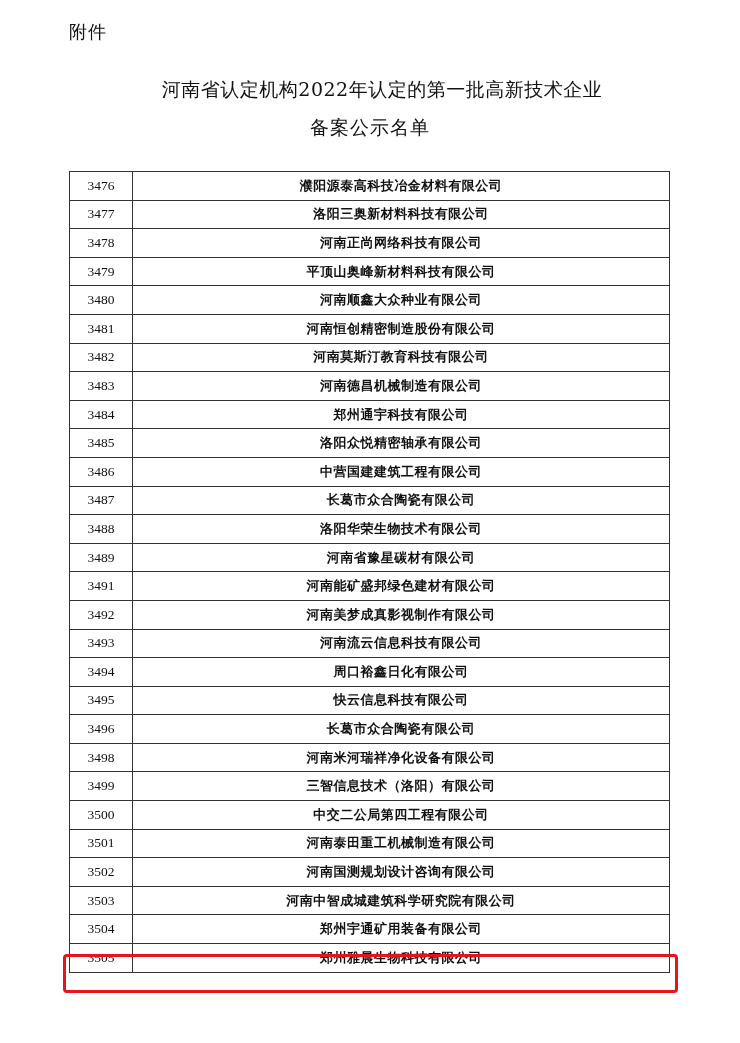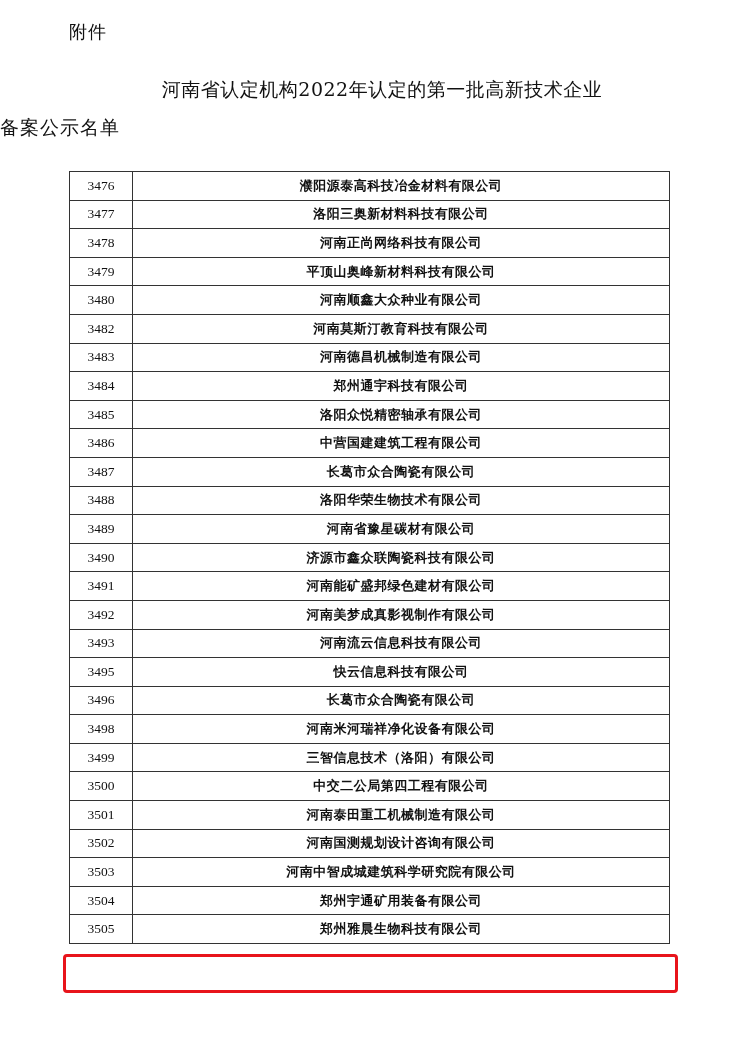--- a/index.html
+++ b/index.html
@@ -29,21 +29,21 @@
       top: 77px;
       text-align: center;
       font-size: 19px;
       letter-spacing: 0.5px;
     }
     .title-line2 {
       position: absolute;
       left: 0;
       width: 740px;
       top: 115px;
-      text-align: left;
+      text-align: center;
       font-size: 19px;
       letter-spacing: 1px;
     }
     .roster-table {
       position: absolute;
       left: 69px;
       top: 171px;
       width: 601px;
       border-collapse: collapse;
       table-layout: fixed;
@@ -102,20 +102,24 @@
       </tr>
     <tr>
         <td class="num">3479</td>
         <td class="name">平顶山奥峰新材料科技有限公司</td>
       </tr>
     <tr>
         <td class="num">3480</td>
         <td class="name">河南顺鑫大众种业有限公司</td>
       </tr>
     <tr>
+        <td class="num">3481</td>
+        <td class="name">河南恒创精密制造股份有限公司</td>
+      </tr>
+    <tr>
         <td class="num">3482</td>
         <td class="name">河南莫斯汀教育科技有限公司</td>
       </tr>
     <tr>
         <td class="num">3483</td>
         <td class="name">河南德昌机械制造有限公司</td>
       </tr>
     <tr>
         <td class="num">3484</td>
         <td class="name">郑州通宇科技有限公司</td>
@@ -134,36 +138,36 @@
       </tr>
     <tr>
         <td class="num">3488</td>
         <td class="name">洛阳华荣生物技术有限公司</td>
       </tr>
     <tr>
         <td class="num">3489</td>
         <td class="name">河南省豫星碳材有限公司</td>
       </tr>
     <tr>
-        <td class="num">3490</td>
-        <td class="name">济源市鑫众联陶瓷科技有限公司</td>
-      </tr>
-    <tr>
         <td class="num">3491</td>
         <td class="name">河南能矿盛邦绿色建材有限公司</td>
       </tr>
     <tr>
         <td class="num">3492</td>
         <td class="name">河南美梦成真影视制作有限公司</td>
       </tr>
     <tr>
         <td class="num">3493</td>
         <td class="name">河南流云信息科技有限公司</td>
       </tr>
     <tr>
+        <td class="num">3494</td>
+        <td class="name">周口裕鑫日化有限公司</td>
+      </tr>
+    <tr>
         <td class="num">3495</td>
         <td class="name">快云信息科技有限公司</td>
       </tr>
     <tr>
         <td class="num">3496</td>
         <td class="name">长葛市众合陶瓷有限公司</td>
       </tr>
     <tr>
         <td class="num">3498</td>
         <td class="name">河南米河瑞祥净化设备有限公司</td>

